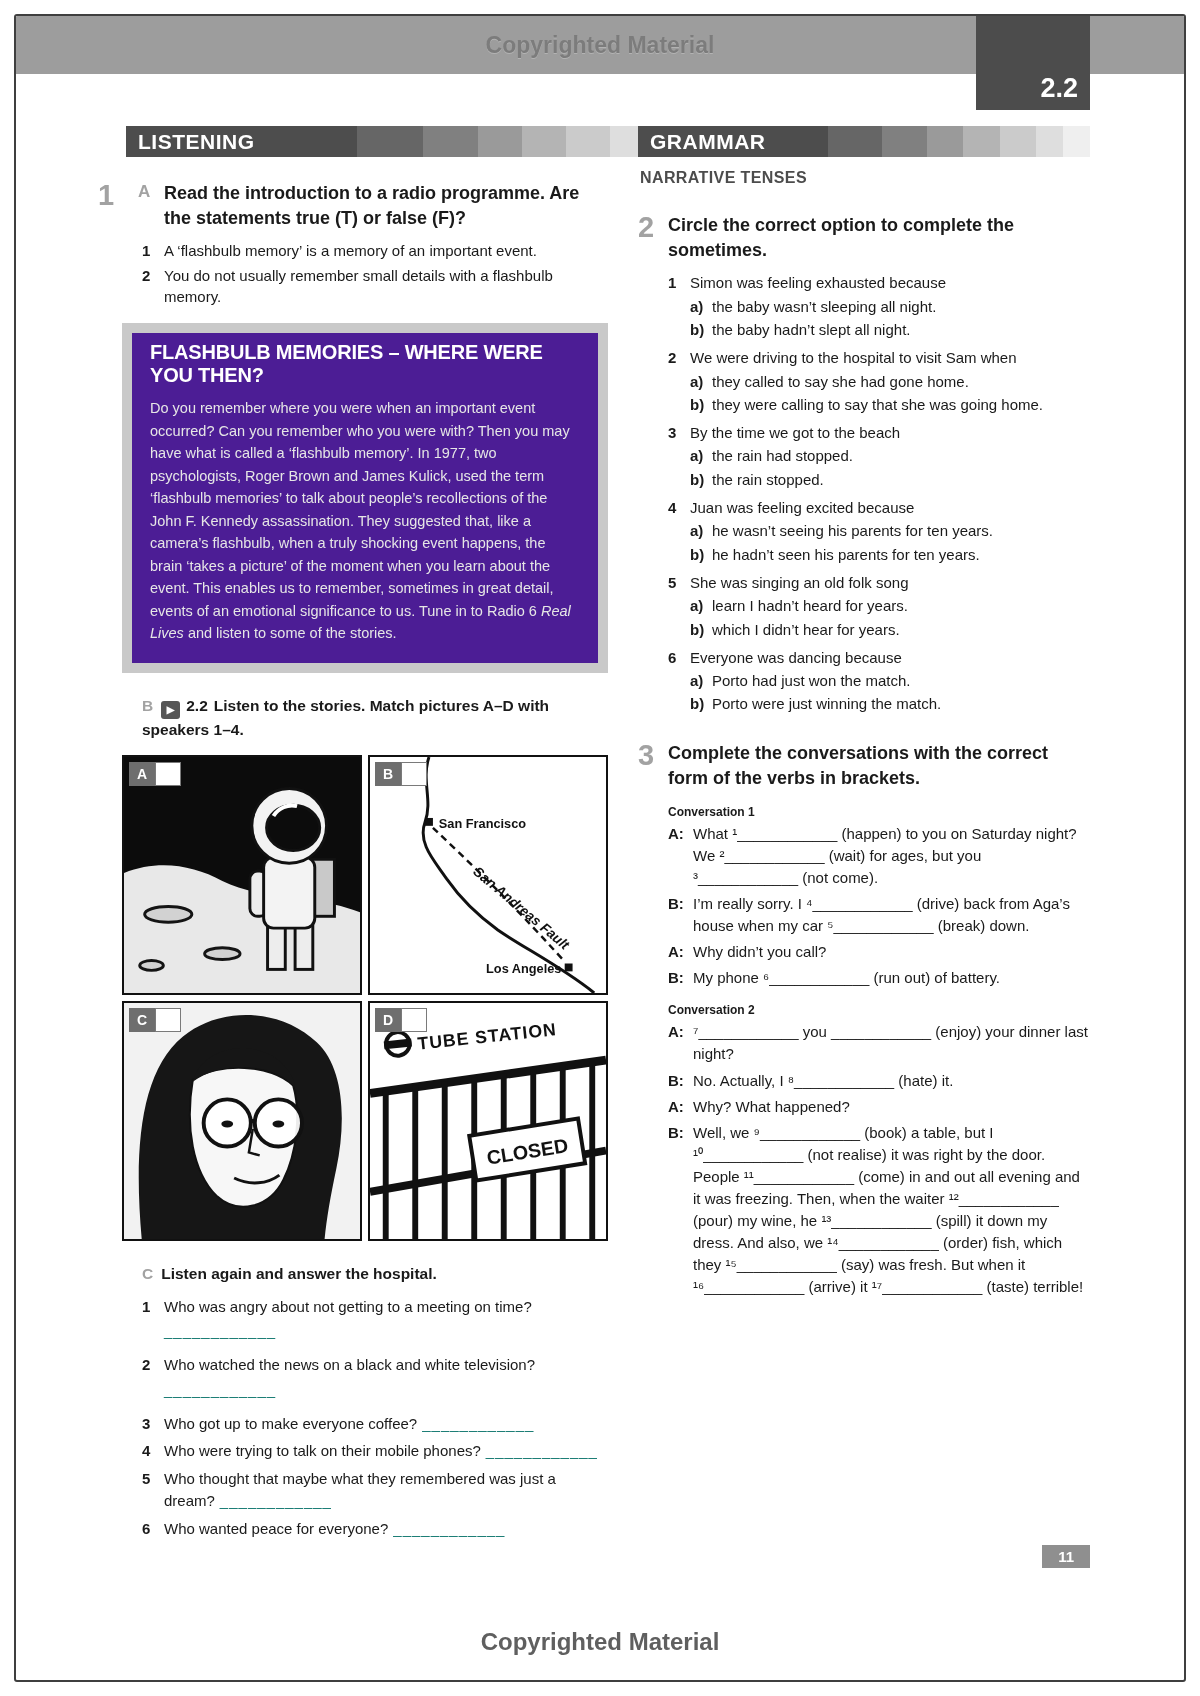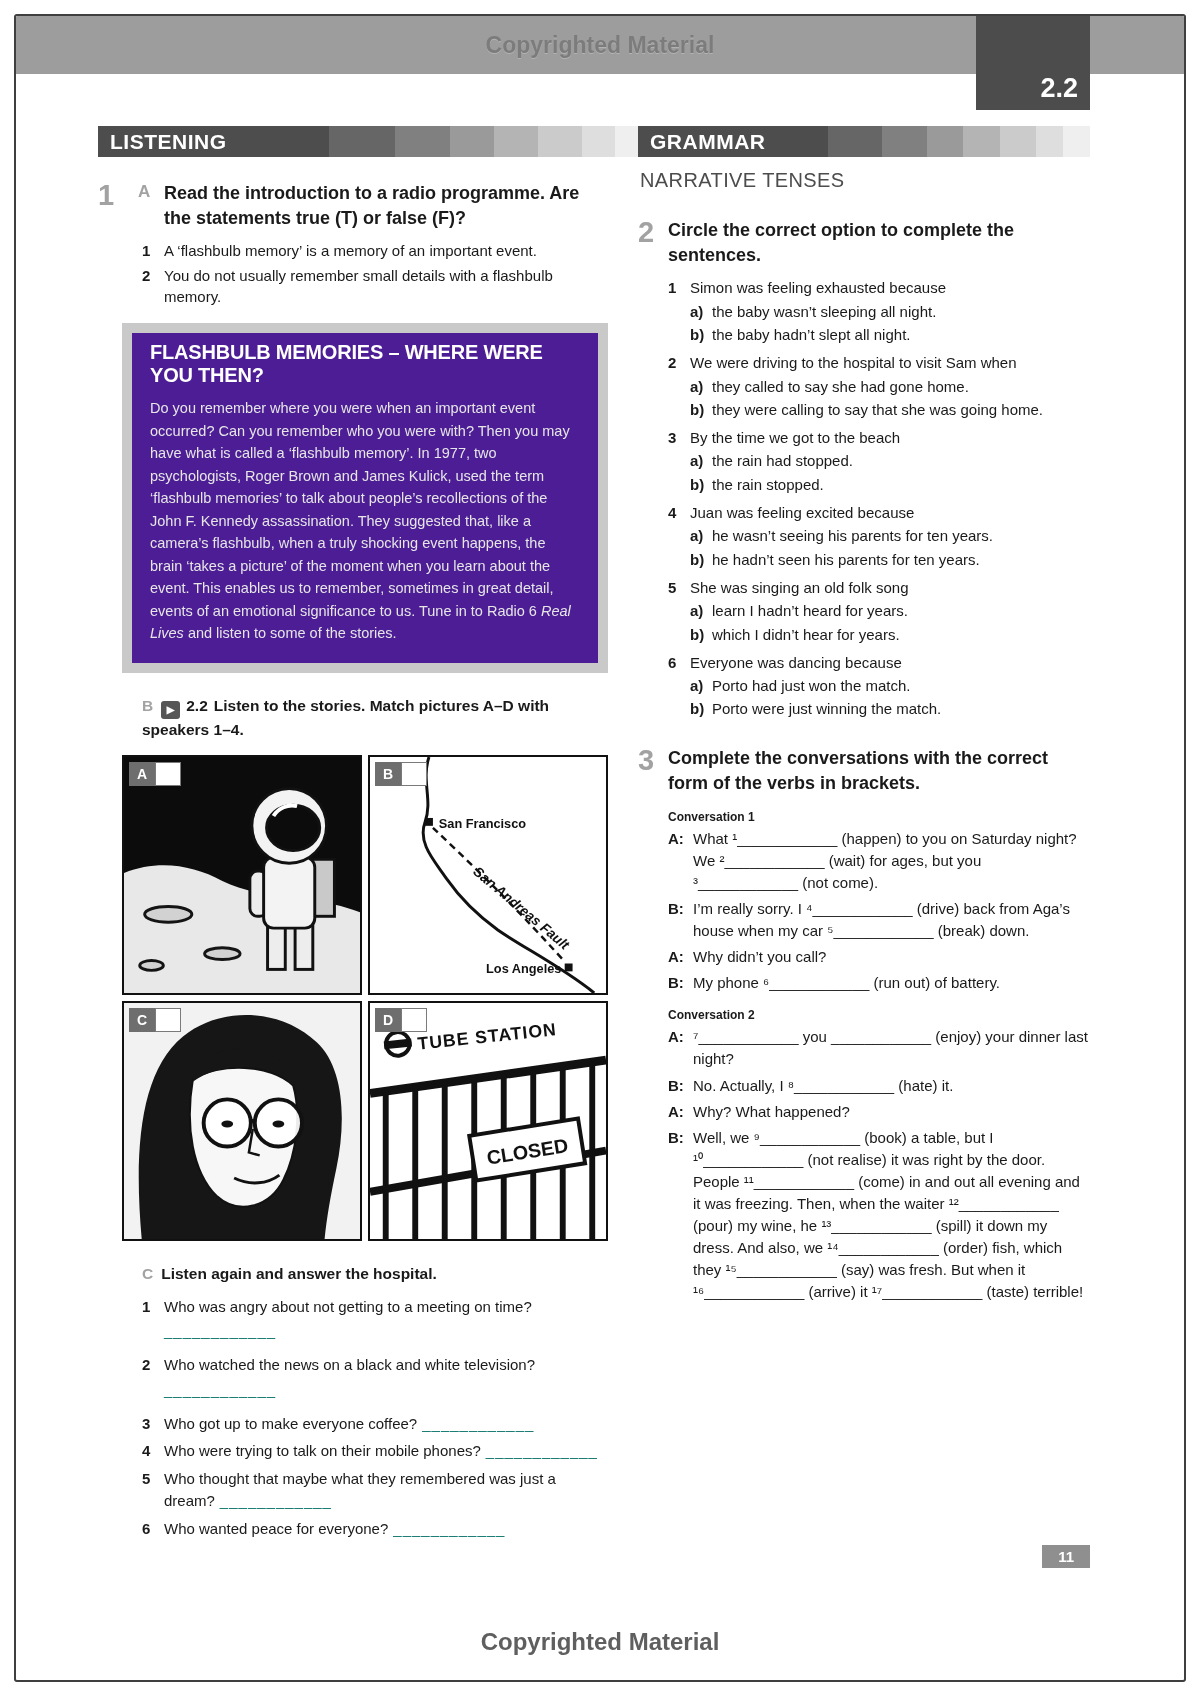--- a/index.html
+++ b/index.html
@@ -25,21 +25,21 @@
   .col-left { width:510px; flex:none; }
   .col-right { width:452px; flex:none; }
   .section-bar {
     height:31px; line-height:31px; padding:0 12px; color:#fff; font-weight:bold;
     font-size:21px; letter-spacing:0.5px;
     background:linear-gradient(to right,
       #4d4d4d 0%, #4d4d4d 42%, #666 42%, #666 54%, #808080 54%, #808080 64%,
       #9a9a9a 64%, #9a9a9a 72%, #b4b4b4 72%, #b4b4b4 80%, #cbcbcb 80%, #cbcbcb 88%,
       #dedede 88%, #dedede 94%, #efefef 94%);
   }
-  .bar-listening { width:550px; }
+  .bar-listening { width:550px;margin-left:28px; }
   .ex-head { display:flex; margin-top:24px; }
   .ex-num { width:40px; flex:none; font-size:29px; font-weight:bold; color:#a2a2a2; line-height:1; }
   .part-letter { width:26px; flex:none; font-size:17px; font-weight:bold; color:#a2a2a2; padding-top:1px; }
   .ex-instr { font-weight:bold; font-size:18px; line-height:1.4; flex:1; }
   .items { margin:9px 0 0 44px; }
   .item { display:flex; margin-top:4px; line-height:1.4; }
   .item-num { width:22px; flex:none; font-weight:bold; }
   .item-text { flex:1; }
 
   .reading-box { margin:16px 0 0 24px; width:486px; background:#c9c9c9; padding:10px; }
@@ -68,21 +68,21 @@
   .corner .ansbox { width:26px; height:24px; background:#fff; border:1px solid #7a7a7a; }
 
   .questions { margin:10px 0 0 44px; }
   .q { display:flex; margin-top:6px; line-height:1.45; }
   .q-num { width:22px; flex:none; font-weight:bold; }
   .q-body { flex:1; }
   .blank { color:#0f766e; letter-spacing:1px; }
   .blank.block { display:block; margin:3px 0 6px; }
   .blank.inline { margin-left:5px; }
 
-  .subheading { margin:12px 0 0 2px; font-size:20px; font-weight:normal; color:#4c4c4c; letter-spacing:0.4px; }
+  .subheading { margin:12px 0 0 2px; font-size:16px; font-weight:bold; color:#4c4c4c; letter-spacing:0.4px; }
   .gitems { margin-top:9px; }
   .gitem { display:flex; margin:7px 0 0 30px; line-height:1.42; }
   .ginum { width:22px; flex:none; font-weight:bold; }
   .gbody { flex:1; }
   .opt { display:flex; margin-top:2px; }
   .opt-label { width:22px; flex:none; font-weight:bold; }
   .opt-text { flex:1; }
   .ex-head.g { margin-top:26px; }
   .ex-head.g .ex-num { width:30px; }
 
@@ -272,21 +272,21 @@
         </div>
       </div>
     </div>
 
     <div class="col-right">
       <div class="section-bar">GRAMMAR</div>
       <div class="subheading">NARRATIVE TENSES</div>
 
       <div class="ex-head g">
         <span class="ex-num">2</span>
-        <span class="ex-instr">Circle the correct option to complete the sentences.</span>
+        <span class="ex-instr">Circle the correct option to complete the sometimes.</span>
       </div>
       <div class="gitems">
 
         <div class="gitem">
           <span class="ginum">1</span>
           <div class="gbody">
             <div>Simon was feeling exhausted because</div>
             <div class="opt">
                 <span class="opt-label">a)</span>
                 <span class="opt-text">the baby wasn’t sleeping all night.</span>

